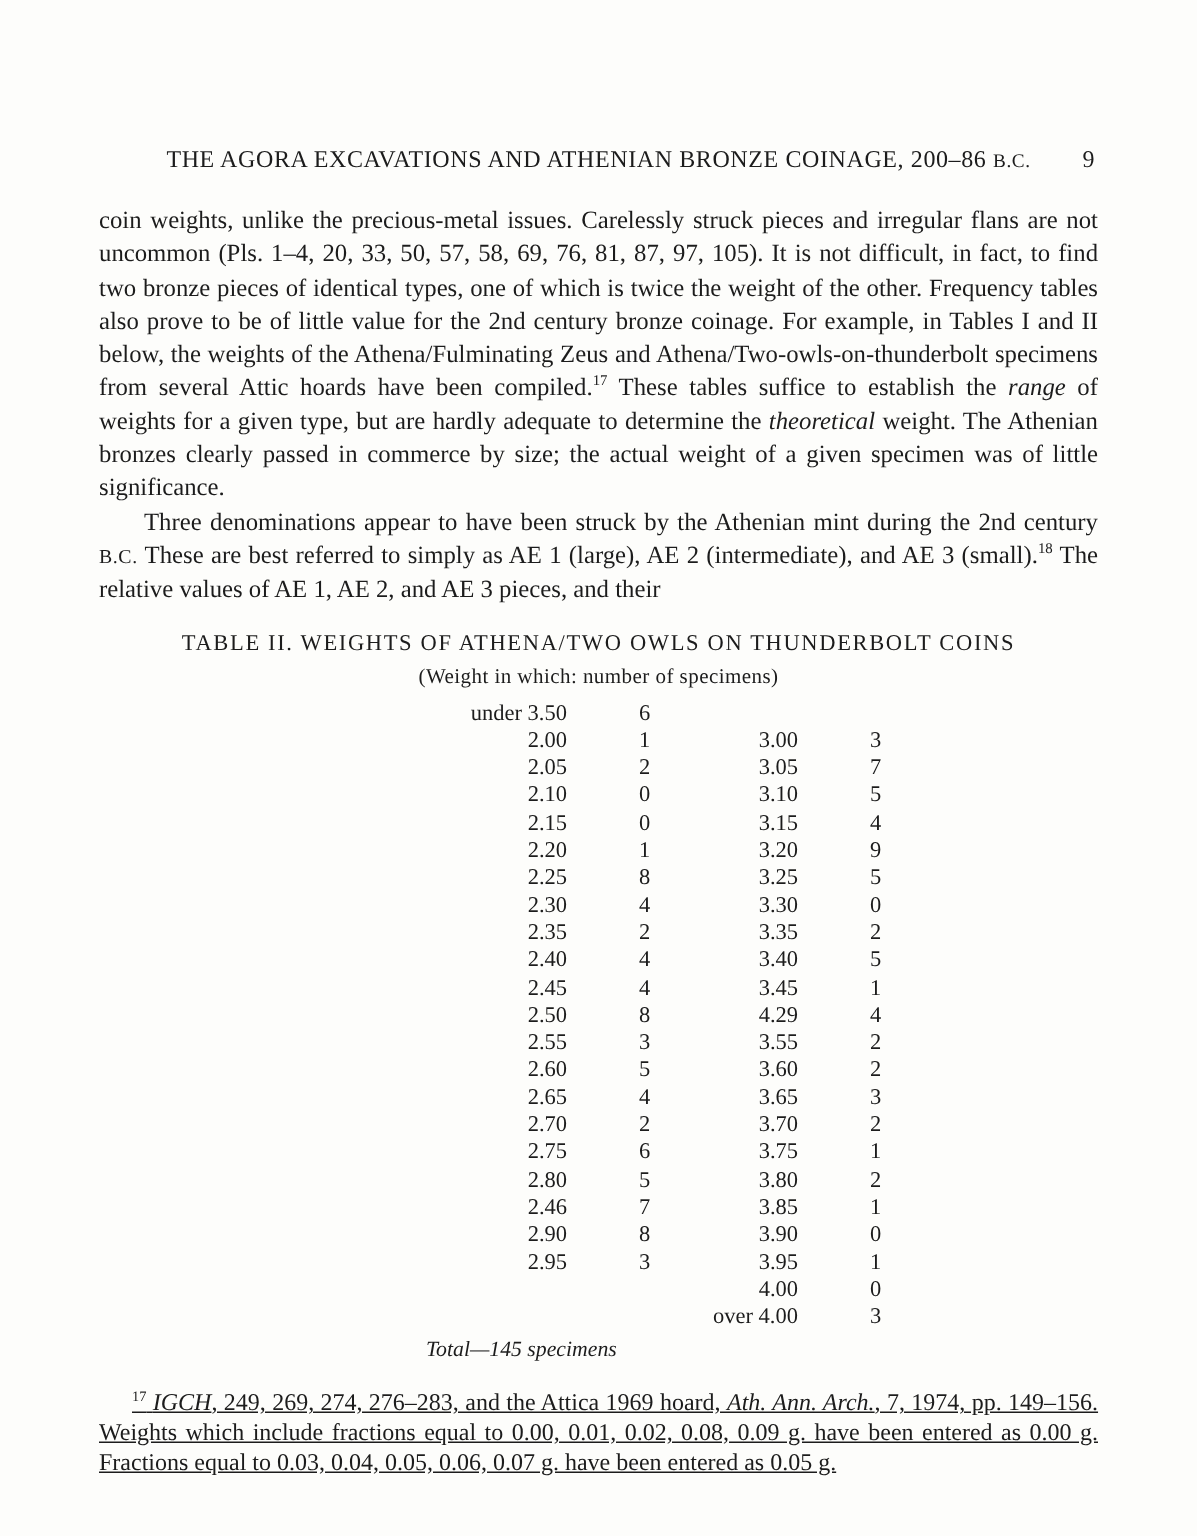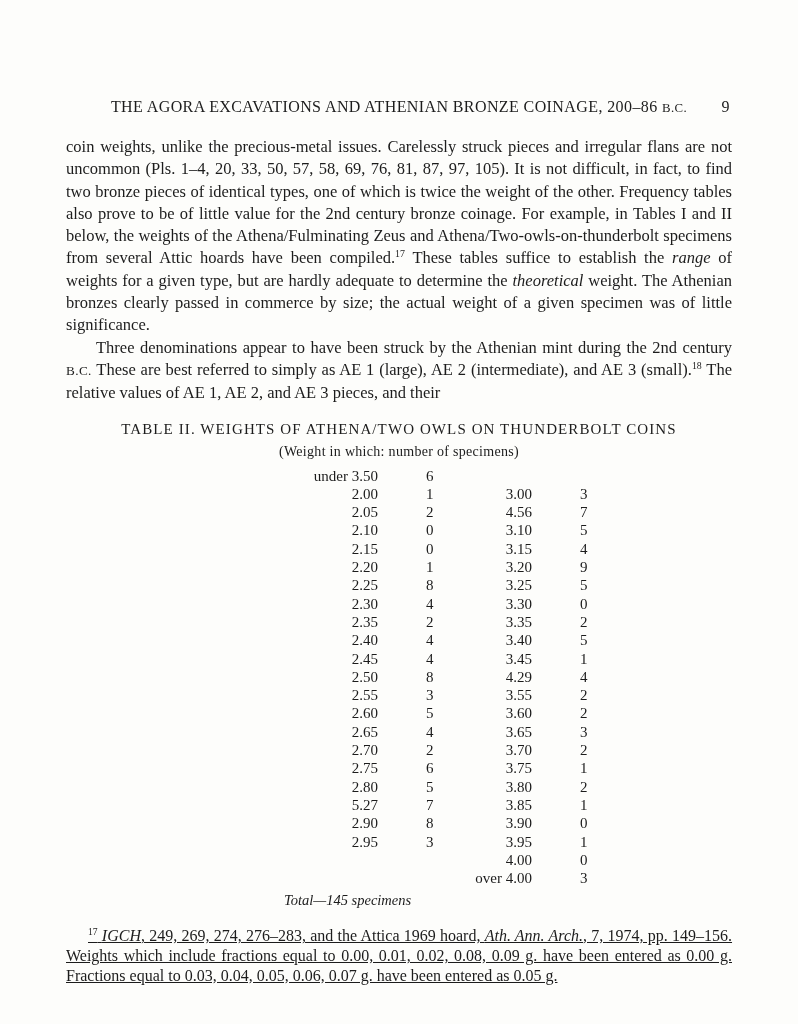--- a/index.html
+++ b/index.html
@@ -110,21 +110,21 @@
           </div>
           <div class="wt-row">
             <div class="cell-w">2.00</div>
             <div class="cell-c">1</div>
             <div class="cell-w">3.00</div>
             <div class="cell-c">3</div>
           </div>
           <div class="wt-row">
             <div class="cell-w">2.05</div>
             <div class="cell-c">2</div>
-            <div class="cell-w">4.56</div>
+            <div class="cell-w">3.05</div>
             <div class="cell-c">7</div>
           </div>
           <div class="wt-row">
             <div class="cell-w">2.10</div>
             <div class="cell-c">0</div>
             <div class="cell-w">3.10</div>
             <div class="cell-c">5</div>
           </div>
           <div class="wt-row">
             <div class="cell-w">2.15</div>
@@ -204,21 +204,21 @@
             <div class="cell-w">3.75</div>
             <div class="cell-c">1</div>
           </div>
           <div class="wt-row">
             <div class="cell-w">2.80</div>
             <div class="cell-c">5</div>
             <div class="cell-w">3.80</div>
             <div class="cell-c">2</div>
           </div>
           <div class="wt-row">
-            <div class="cell-w">5.27</div>
+            <div class="cell-w">2.46</div>
             <div class="cell-c">7</div>
             <div class="cell-w">3.85</div>
             <div class="cell-c">1</div>
           </div>
           <div class="wt-row">
             <div class="cell-w">2.90</div>
             <div class="cell-c">8</div>
             <div class="cell-w">3.90</div>
             <div class="cell-c">0</div>
           </div>

